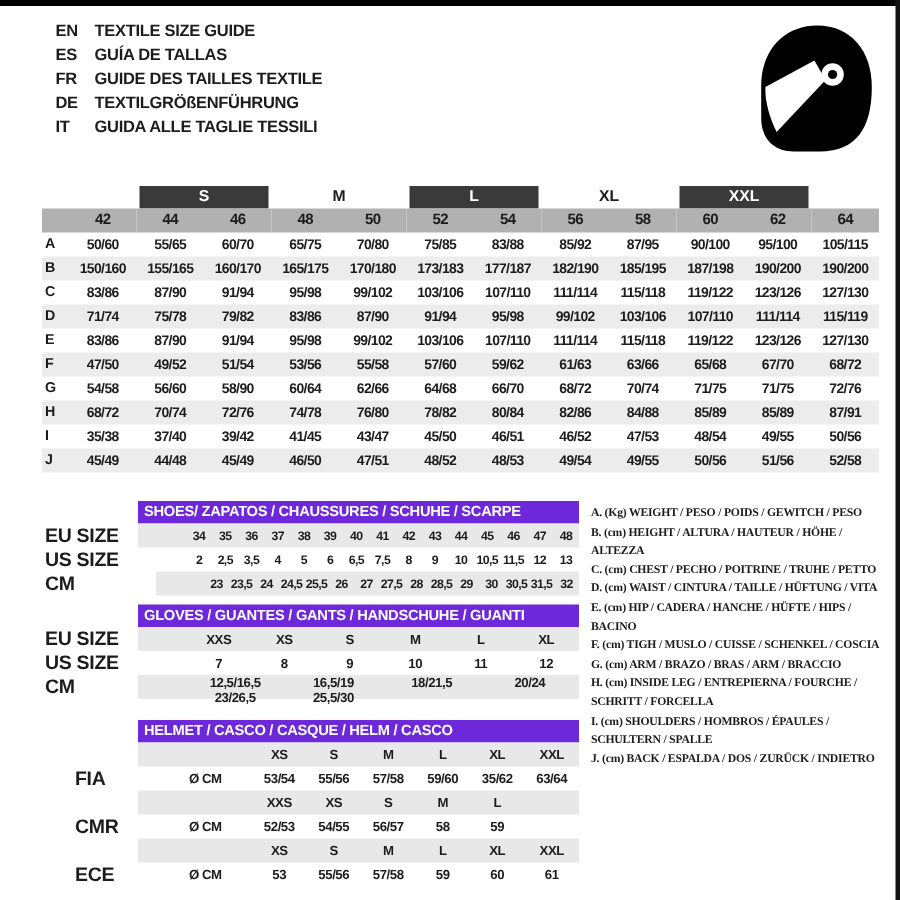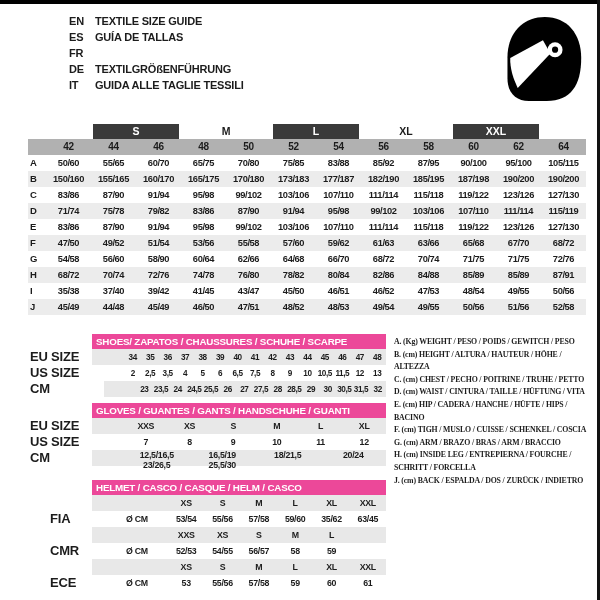--- a/index.html
+++ b/index.html
@@ -7,21 +7,21 @@
   .page {
     position:relative; width:600px; height:600px; background:#fff;
     font-family:"Liberation Sans", sans-serif; color:#1c1c1c; overflow:hidden;
   }
   .top-line  { position:absolute; left:0; top:0; width:600px; height:4px; background:#000; }
   .right-line{ position:absolute; right:0; top:0; width:3px; height:600px; background:#111; }
 
   
   .lang-block { position:absolute; left:37px; top:13px; }
   .lang-row  { display:flex; height:16px; align-items:center; font-weight:bold; font-size:11px; letter-spacing:-0.2px; }
-  .lang-code { width:26px;margin-left:32px; }
+  .lang-code { width:26px; }
 
   
   .helmet-icon { position:absolute; left:500px; top:13px; width:84px; height:92px; }
   .helmet-icon svg { width:100%; height:100%; }
 
   
   .main-table { position:absolute; left:28px; top:124px; width:558px; font-weight:bold; }
   .t-row { display:grid; grid-template-columns:18px repeat(12,1fr); height:16px; align-items:center; }
   .t-row.group-row { height:15px; }
   .group-cell { text-align:center; font-size:10.5px; height:15px; line-height:15px; }
@@ -35,21 +35,21 @@
   
   .legend { position:absolute; left:394px; top:336px; width:198px;
             font-size:7.8px; font-weight:bold; line-height:12.6px; letter-spacing:-0.15px;font-family:Liberation Serif, serif; }
 
   
   .subtable { position:absolute; left:30px; display:flex; }
   .label-col { width:62px; font-weight:bold; font-size:13px; letter-spacing:-0.2px; }
   .label-col .spacer { height:15px; }
   .label-col .lbl { height:16px; line-height:16px; }
   .sub-content { width:294px; }
-  .sub-title { height:15px; line-height:15px; background:#ec4899; color:#fff;
+  .sub-title { height:15px; line-height:15px; background:#6d28d9; color:#fff;
                font-weight:bold; font-size:9.8px; padding-left:4px; letter-spacing:-0.2px; }
   .sub-row { display:grid; height:16px; align-items:center; text-align:center;
              font-weight:bold; font-size:8.8px; letter-spacing:-0.3px;padding-left:32px; }
   .sub-row.shaded { background:#e8e8e8; }
   .sub-row .prefix { text-align:left; padding-left:2px; }
   #shoes .sub-row { font-size:8.2px; letter-spacing:-0.4px; }
   #helmet .label-col .lbl { padding-left:20px; }
   #shoes  { top:334px; }
   #gloves { top:403px; }
   #helmet { top:480px; }
@@ -65,20 +65,21 @@
       <div class="lang-row">
         <div class="lang-code">EN</div>
         <div class="lang-text">TEXTILE SIZE GUIDE</div>
       </div>
       <div class="lang-row">
         <div class="lang-code">ES</div>
         <div class="lang-text">GUÍA DE TALLAS</div>
       </div>
       <div class="lang-row">
         <div class="lang-code">FR</div>
+        <div class="lang-text">GUIDE DES TAILLES TEXTILE</div>
       </div>
       <div class="lang-row">
         <div class="lang-code">DE</div>
         <div class="lang-text">TEXTILGRÖßENFÜHRUNG</div>
       </div>
       <div class="lang-row">
         <div class="lang-code">IT</div>
         <div class="lang-text">GUIDA ALLE TAGLIE TESSILI</div>
       </div>
     </div>
@@ -269,20 +270,21 @@
 
   <div class="legend">
       <div class="legend-item">A. (Kg) WEIGHT / PESO / POIDS / GEWITCH / PESO</div>
       <div class="legend-item">B. (cm) HEIGHT / ALTURA / HAUTEUR / HÖHE / ALTEZZA</div>
       <div class="legend-item">C. (cm) CHEST / PECHO / POITRINE / TRUHE / PETTO</div>
       <div class="legend-item">D. (cm) WAIST / CINTURA / TAILLE / HÜFTUNG / VITA</div>
       <div class="legend-item">E. (cm) HIP / CADERA / HANCHE / HÜFTE / HIPS / BACINO</div>
       <div class="legend-item">F. (cm) TIGH / MUSLO / CUISSE / SCHENKEL / COSCIA</div>
       <div class="legend-item">G. (cm) ARM / BRAZO / BRAS / ARM / BRACCIO</div>
       <div class="legend-item">H. (cm) INSIDE LEG / ENTREPIERNA / FOURCHE / SCHRITT / FORCELLA</div>
+      <div class="legend-item">I. (cm) SHOULDERS / HOMBROS / ÉPAULES / SCHULTERN / SPALLE</div>
       <div class="legend-item">J. (cm) BACK / ESPALDA / DOS / ZURÜCK / INDIETRO</div>
     </div>
 
   <div class="subtable" id="shoes">
     <div class="label-col">
         <div class="spacer"></div>
         <div class="lbl">EU SIZE</div>
         <div class="lbl">US SIZE</div>
         <div class="lbl">CM</div>
       </div>
@@ -404,21 +406,21 @@
             <div class="cell">XL</div>
             <div class="cell">XXL</div>
           </div>
           <div class="sub-row" style="grid-template-columns: 44px repeat(6, 1fr);">
             <div class="cell prefix">Ø CM</div>
             <div class="cell">53/54</div>
             <div class="cell">55/56</div>
             <div class="cell">57/58</div>
             <div class="cell">59/60</div>
             <div class="cell">35/62</div>
-            <div class="cell">63/45</div>
+            <div class="cell">63/64</div>
           </div>
           <div class="sub-row shaded" style="grid-template-columns: 44px repeat(6, 1fr);">
             <div class="cell prefix"></div>
             <div class="cell">XXS</div>
             <div class="cell">XS</div>
             <div class="cell">S</div>
             <div class="cell">M</div>
             <div class="cell">L</div>
             <div class="cell"></div>
           </div>

